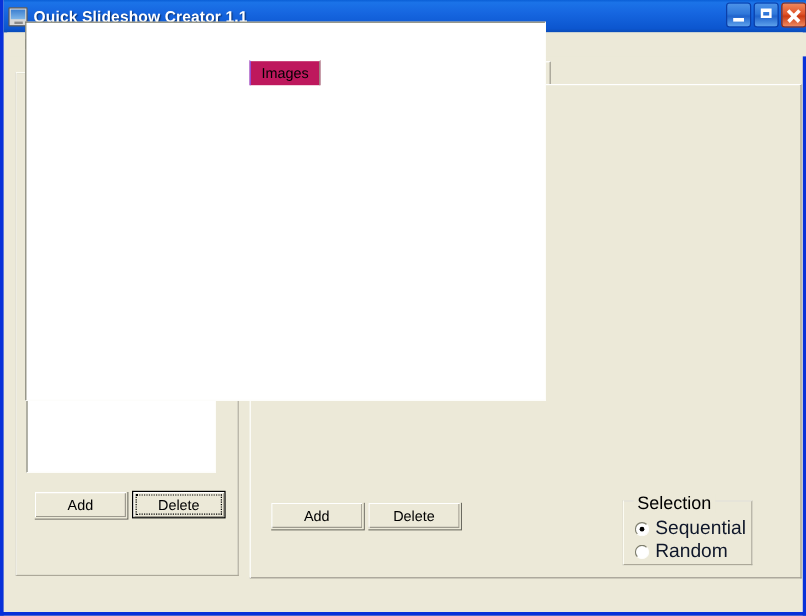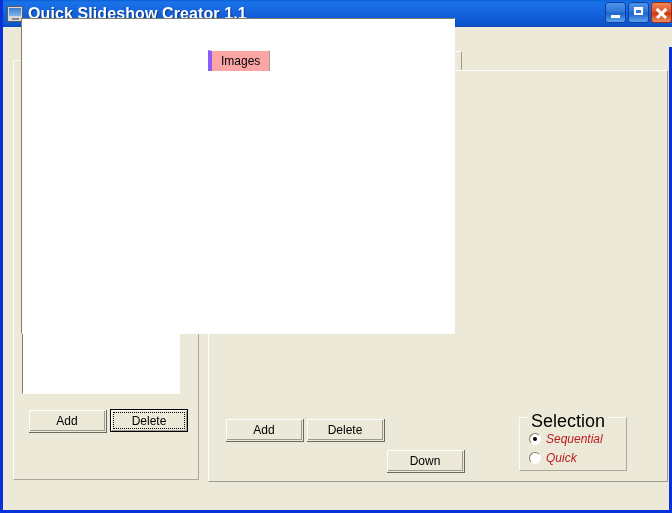--- a/index.html
+++ b/index.html
@@ -29,21 +29,21 @@
     box-sizing:border-box;
   }
   #title-icon::before{
     content:"";position:absolute;left:1px;top:1px;right:1px;height:8px;
     background:linear-gradient(to bottom,#3c7fd0,#7fb6e8);
   }
   #title-icon::after{
     content:"";position:absolute;left:4px;bottom:1px;width:7px;height:2px;background:#8a8a8a;
   }
   #title-text{
-    color:#fff;font-size:16px;font-weight:bold;
+    color:#fff;font-size:13px;font-weight:bold;
     text-shadow:1px 1px 1px rgba(0,0,0,.45);
     white-space:nowrap;letter-spacing:.1px;
   }
   #titlebuttons{position:absolute;right:3px;top:2px;display:flex;gap:2px;}
   .tbtn{
     width:21px;height:21px;border-radius:3px;position:relative;
     border:1px solid #0b3fa8;box-sizing:border-box;cursor:default;
   }
   .tbtn.min,.tbtn.max{
     background:linear-gradient(to bottom,#4d93e8 0%,#2f78da 45%,#1f63cc 55%,#5fa3ec 100%);
@@ -87,21 +87,21 @@
     border:1px solid #aca899;
     border-right-color:#fcfcf4;border-bottom-color:#fcfcf4;
   }
   .groupbox>.gb-inner{
     position:absolute;left:-1px;top:-1px;right:-1px;bottom:-1px;
     border:1px solid #fcfcf4;border-right-color:#aca899;border-bottom-color:#aca899;
     pointer-events:none;
   }
   .gb-label{
     position:absolute;top:-7px;left:8px;background:#ece9d8;
-    padding:0 3px;font-size:18px;color:#000;white-space:nowrap;
+    padding:0 3px;font-size:15px;color:#000;white-space:nowrap;
   }
   .btn{
     position:absolute;box-sizing:border-box;
     background:#ece9d8;
     border:1px solid #ece9d8;
     border-right-color:#ararara;
     font-size:12px;color:#000;
     display:flex;align-items:center;justify-content:center;
     cursor:default;
     box-shadow:
@@ -135,23 +135,23 @@
     height:20px;box-sizing:border-box;
     background:#ece9d8;
     border:1px solid #ffffff;
     border-right-color:#9d9a8e;border-bottom:none;
     font-size:12px;color:#000;
     display:flex;align-items:center;justify-content:center;
     padding:0 9px;margin-right:1px;cursor:default;white-space:nowrap;
   }
   .tab.active{
     height:21px;margin-top:-1px;position:relative;z-index:3;
-    background:#fca5a5;
+    background:#be185d;
     border-top:1px solid #ffffff;
-    border-left:4px solid #8b5cf6;
+    border-left:1px solid #8b5cf6;
     border-right:1px solid #9d9a8e;
   }
   .tab.endcap{width:16px;padding:0;}
   #tabpanel{
     position:absolute;left:205px;top:70px;width:460px;height:412px;
     box-sizing:border-box;
     background:#ece9d8;
     border-top:1px solid #ffffff;
     border-left:1px solid #ffffff;
     border-right:1px solid #9d9a8e;
@@ -175,21 +175,21 @@
     width:12px;height:12px;border-radius:50%;flex:0 0 auto;
     background:#fff;
     border:1px solid #7f7f6e;
     border-right-color:#fdfdfa;border-bottom-color:#fdfdfa;
     box-sizing:border-box;position:relative;margin-right:5px;
   }
   .radio.checked::after{
     content:"";position:absolute;left:3px;top:3px;width:4px;height:4px;
     border-radius:50%;background:#000;
   }
-  .radio-label{font-size:12px;color:#b91c1c;white-space:nowrap;font-style:italic;}
+  .radio-label{font-size:16px;color:#0f172a;white-space:nowrap;}
 </style>
 </head>
 <body>
 
 <div id="window">
 
   <div id="titlebar">
     <div id="title-icon"></div>
     <div id="title-text">Quick Slideshow Creator 1.1</div>
     <div id="titlebuttons">
@@ -227,28 +227,27 @@
     <div class="tab">Transitions</div>
     <div class="tab">Text</div>
     <div class="tab endcap"></div>
   </div>
 
   <div id="tabpanel"></div>
   <div class="sunken" id="images-list"></div>
 
   <div class="btn gbtn" id="btn-img-add">Add</div>
   <div class="btn gbtn" id="btn-img-delete">Delete</div>
-  <div class="btn gbtn" id="btn-img-down">Down</div>
 
   <div class="groupbox" id="selection-group">
     <div class="gb-inner"></div>
     <div class="gb-label">Selection</div>
     <div class="radio-row" style="left:9px;top:14px;">
       <span class="radio checked"></span>
       <span class="radio-label">Sequential</span>
     </div>
     <div class="radio-row" style="left:9px;top:33px;">
       <span class="radio"></span>
-      <span class="radio-label">Quick</span>
+      <span class="radio-label">Random</span>
     </div>
   </div>
 
 </div>
 
 </body></html>

